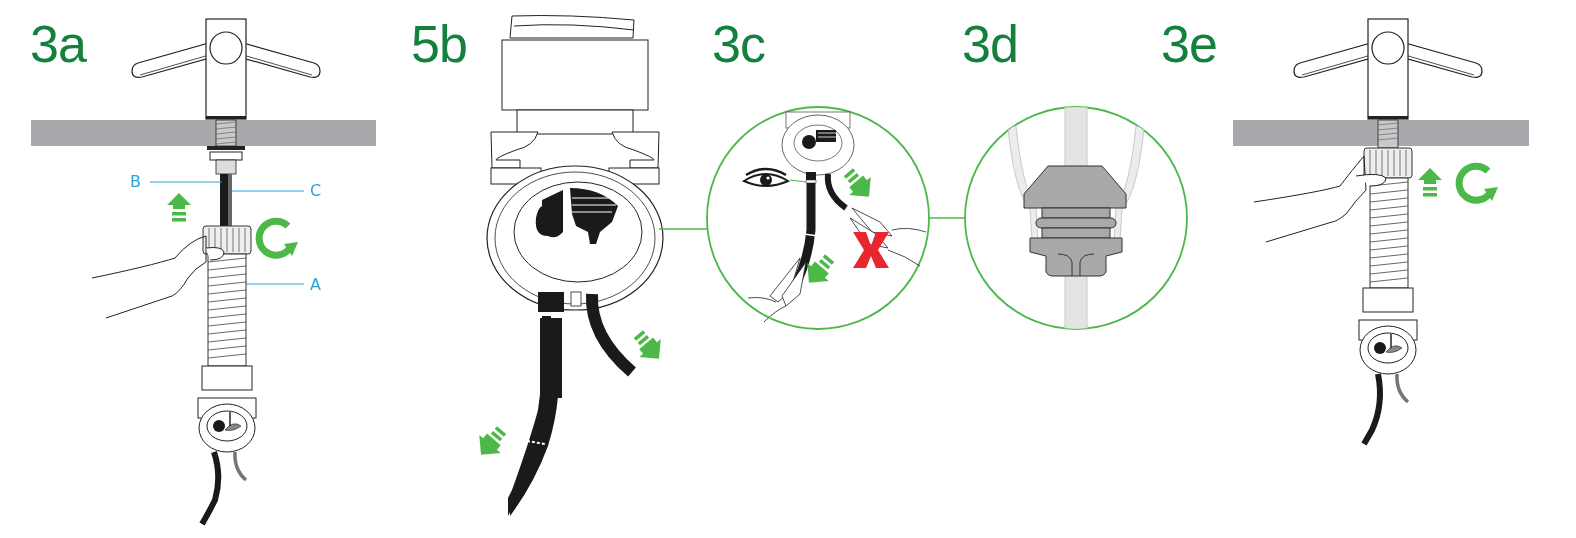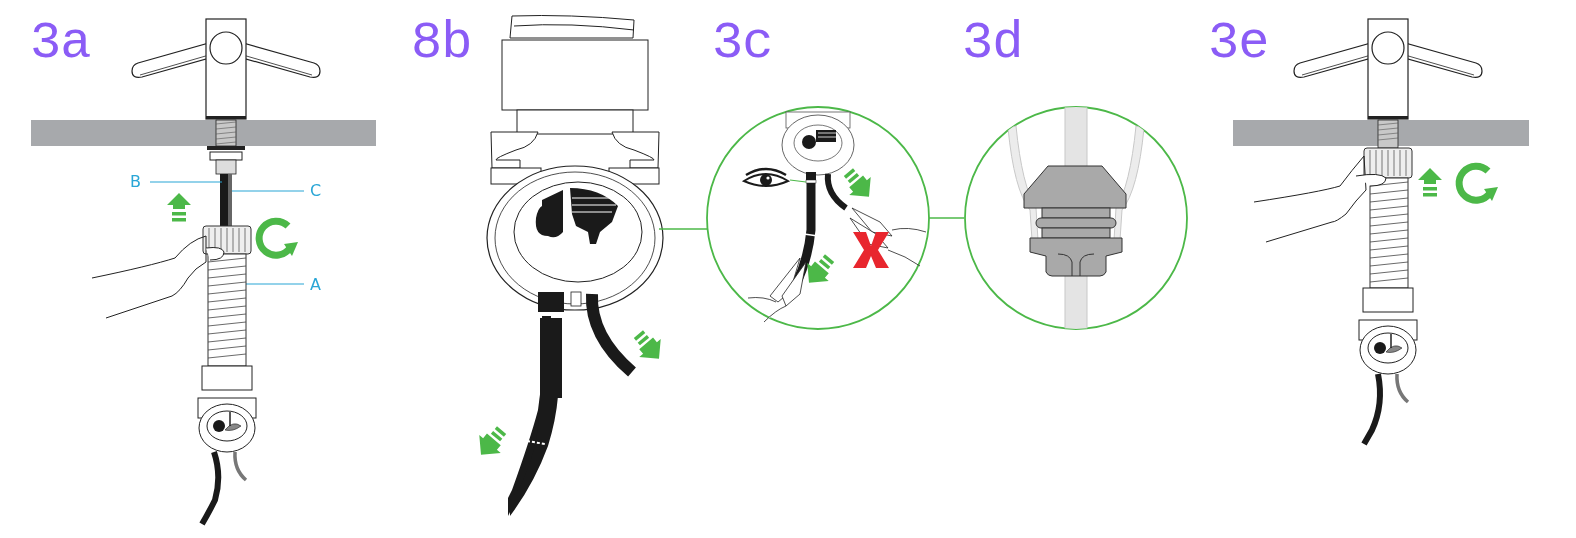--- a/index.html
+++ b/index.html
@@ -1,32 +1,32 @@
 <!DOCTYPE html>
 <html><head>
 <meta charset="utf-8">
 <style>
   html, body { margin: 0; padding: 0; background: #ffffff; }
   body { width: 1576px; height: 538px; position: relative; overflow: hidden;
          font-family: "Liberation Sans", "DejaVu Sans", sans-serif; }
-  .step-label { position: absolute; font-family: Liberation Mono, monospace;
-                font-size: 52px; color: #8b5cf6; letter-spacing: -1px;
+  .step-label { position: absolute; font-family: Liberation Sans, sans-serif;
+                font-size: 52px; color: #15803d; letter-spacing: -1px;
                 line-height: 1; font-weight: normal; }
   .callout { position: absolute; font-family: "DejaVu Sans", sans-serif;
              font-size: 16px; color: #29a6d6; line-height: 1; }
   svg.stage { position: absolute; left: 0; top: 0; }
 </style>
 </head>
 <body>
 
 <div class="step-label" style="left:30px; top:18px;">3a</div>
-<div class="step-label" style="left:411px; top:18px;">8b</div>
+<div class="step-label" style="left:411px; top:18px;">5b</div>
 <div class="step-label" style="left:712px; top:18px;">3c</div>
 <div class="step-label" style="left:962px; top:18px;">3d</div>
-<div class="step-label" style="left:1208px; top:18px;">3e</div>
+<div class="step-label" style="left:1161px; top:18px;">3e</div>
 
 <div class="callout" style="left:130px; top:174px;">B</div>
 <div class="callout" style="left:310px; top:183px;">C</div>
 <div class="callout" style="left:310px; top:277px;">A</div>
 
 <svg class="stage" width="1576" height="538" viewBox="0 0 1576 538" xmlns="http://www.w3.org/2000/svg">
   <defs>
     <g id="tap-head">
 
       <path d="M-88,-22 L-10,-44 L-6,-30 L-84,-8 Q-94,-6 -94,-14 Q-94,-20 -88,-22 Z" fill="#fff" stroke="#222" stroke-width="1.2"></path>

